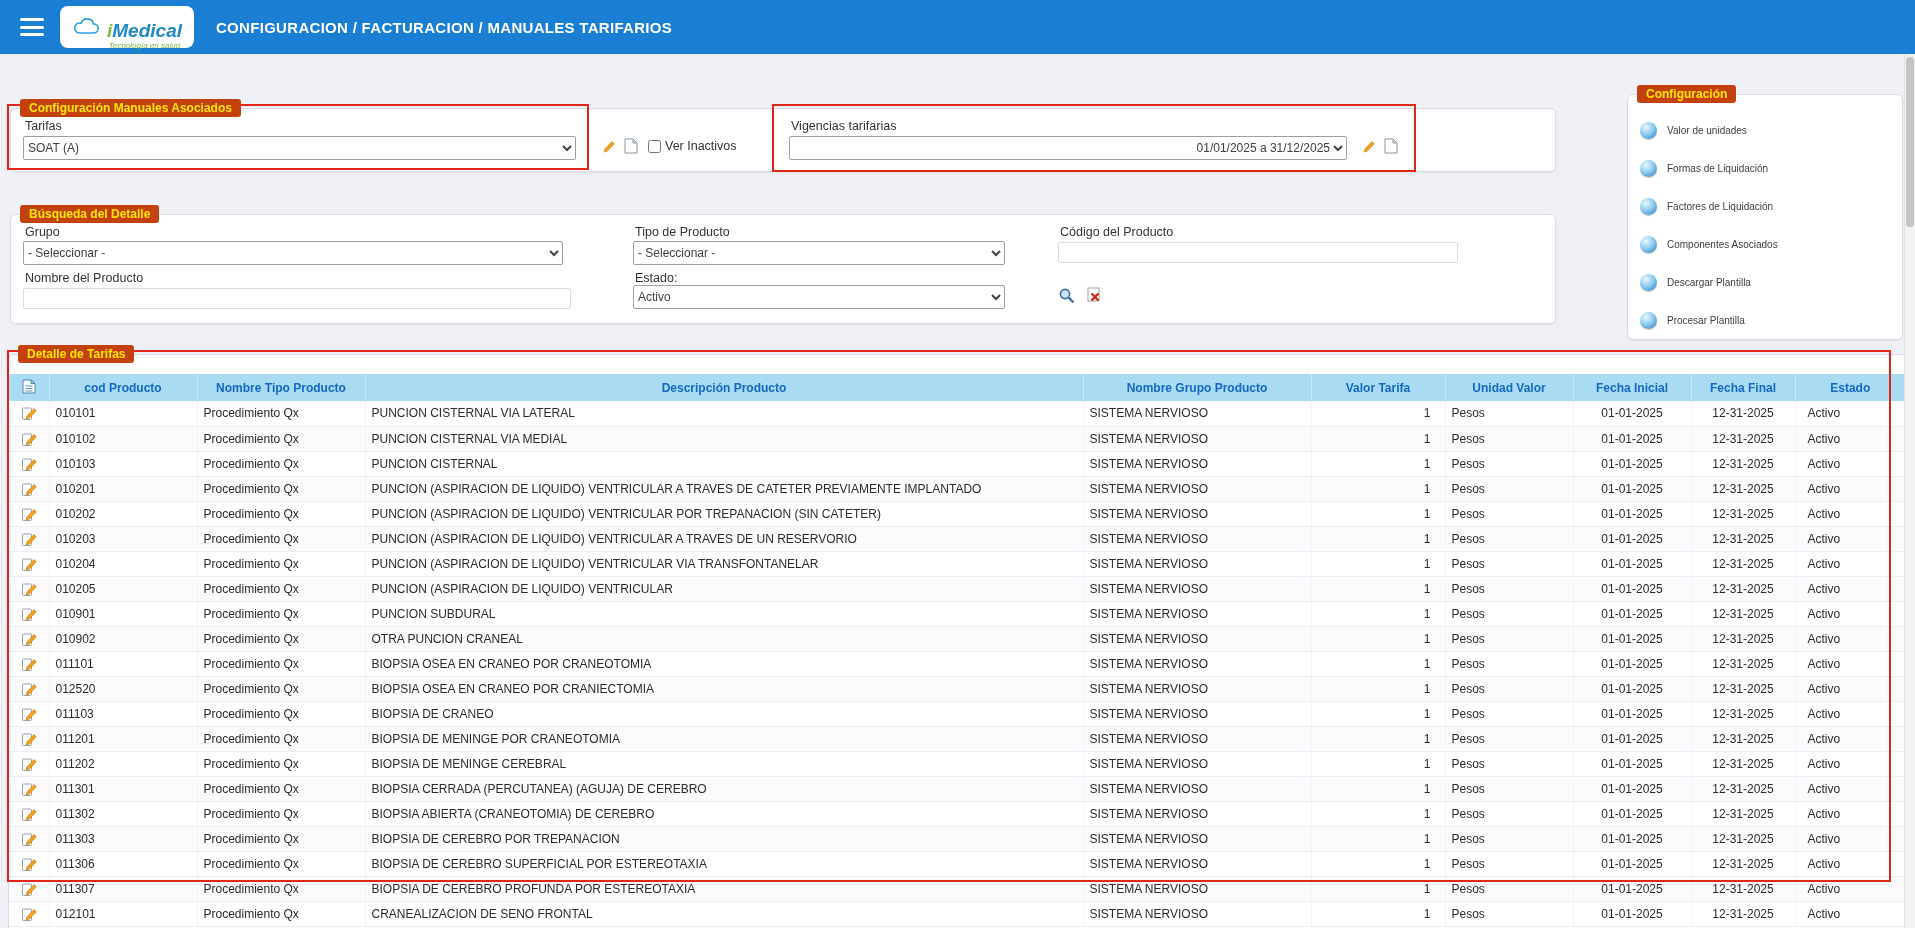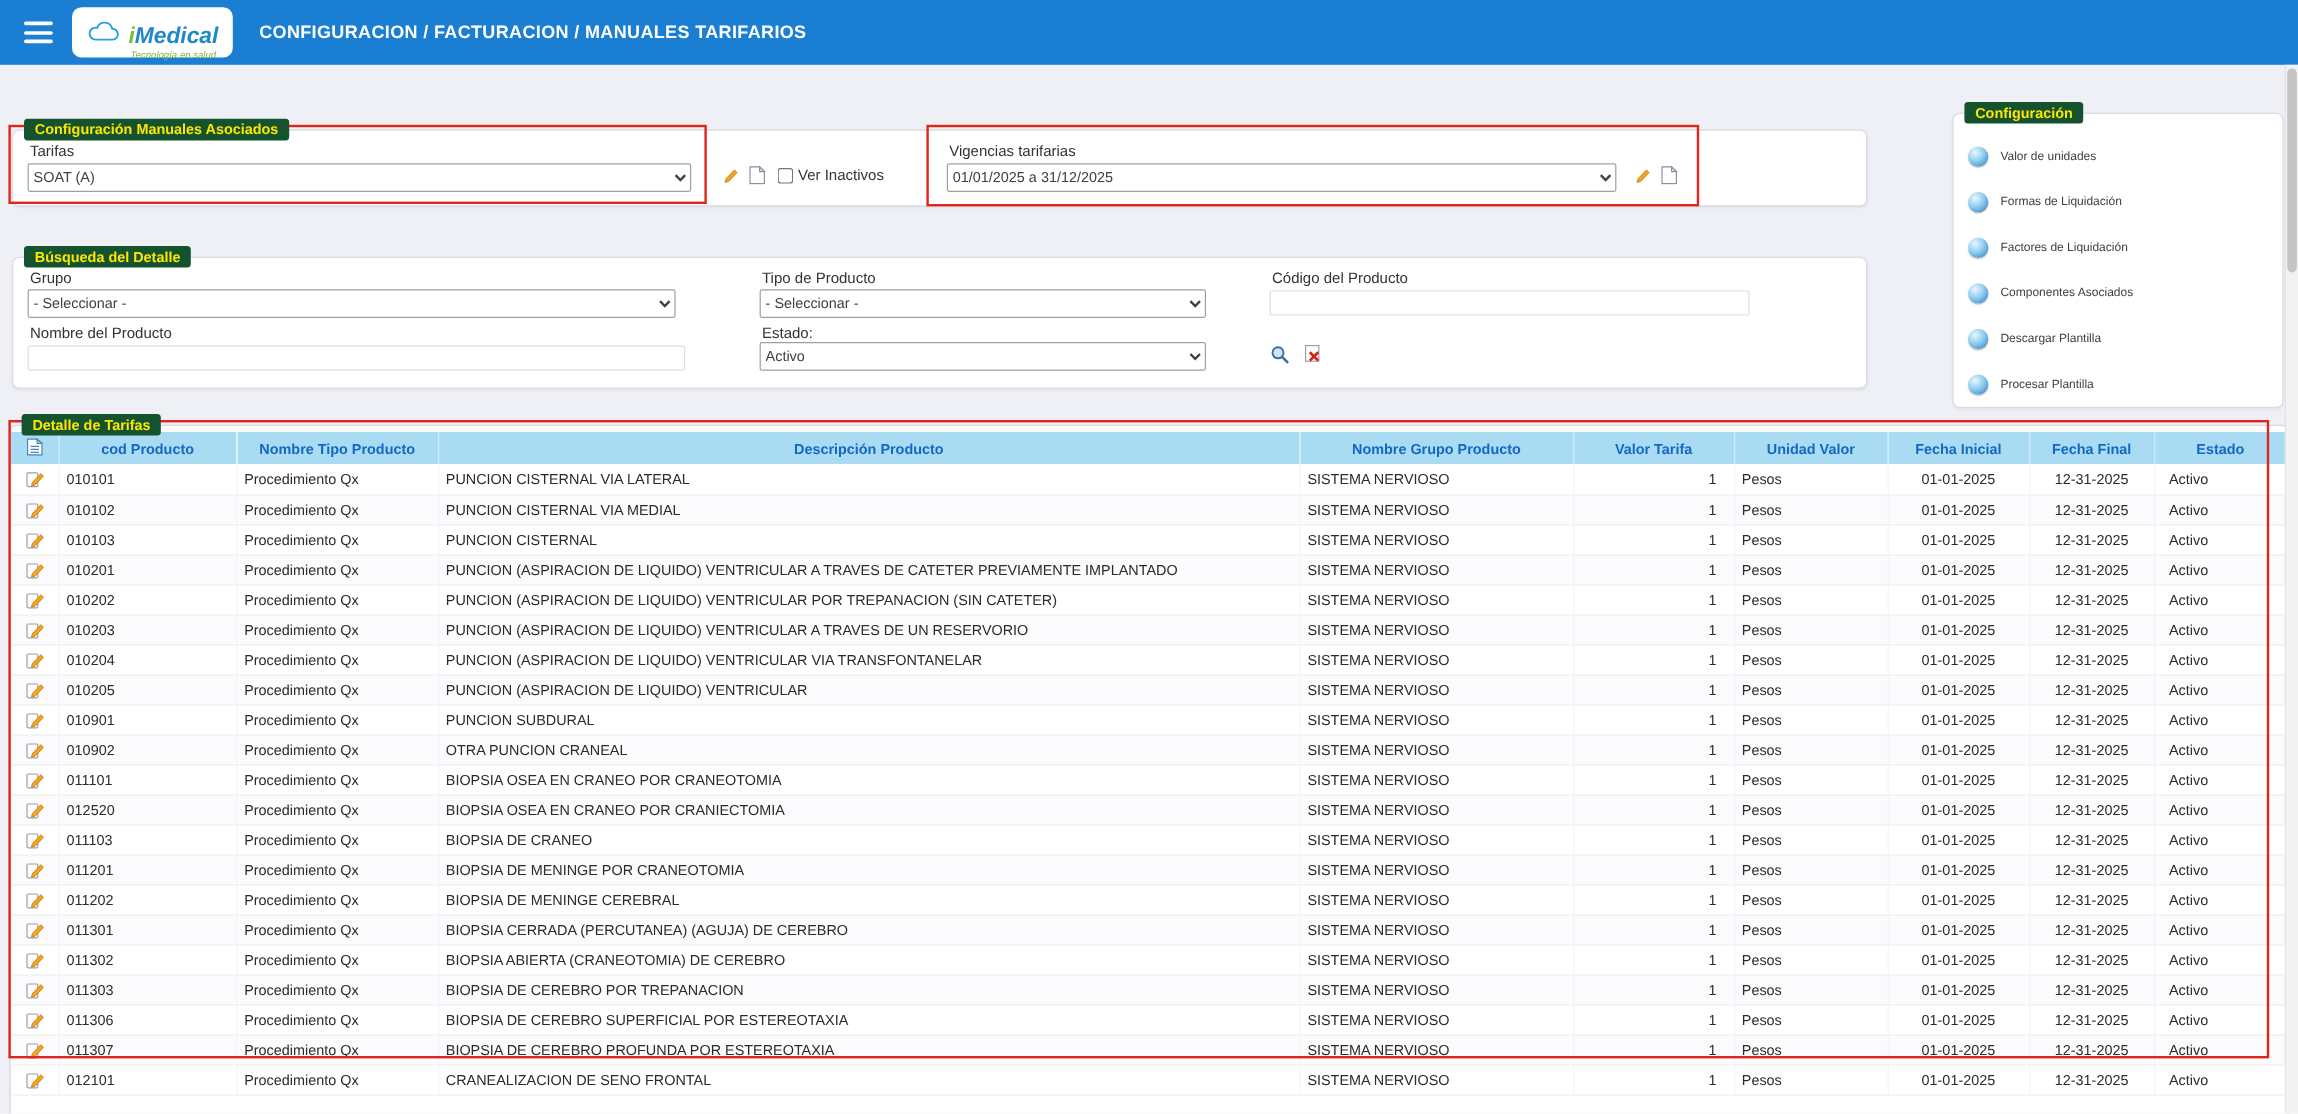--- a/index.html
+++ b/index.html
@@ -14,41 +14,41 @@
   .logo-texts { display:flex; flex-direction:column; align-items:center; }
   .logo-name { font-size:19px; font-weight:bold; font-style:italic; color:#1e88c9; line-height:20px;margin-top:16px; }
   .logo-name::first-letter { color:#7cb93e; }
   .logo-tagline { font-size:8px; font-style:italic; color:#7cb93e; }
   .breadcrumb { color:#fff; font-weight:bold; font-size:15px; letter-spacing:.3px; margin-left:6px; }
 
   main { position:relative; height:874px; }
 
   
   .panel { position:absolute; background:#fff; border:1px solid #d9dce6; border-radius:6px; box-shadow:0 1px 2px rgba(0,0,0,.05); }
-  .badge { position:absolute; top:-10px; left:9px; background:#14532d; color:#ffe600; font-size:12px; font-weight:bold; padding:2px 9px; border-radius:3px; z-index:7; white-space:nowrap; }
+  .badge { position:absolute; top:-10px; left:9px; background:#c2410c; color:#ffe600; font-size:12px; font-weight:bold; padding:2px 9px; border-radius:3px; z-index:7; white-space:nowrap; }
 
   .config-panel { left:10px; top:54px; width:1546px; height:64px; }
   .search-panel { left:10px; top:160px; width:1546px; height:110px; }
   .sidebar      { left:1627px; top:40px; width:276px; height:246px; }
   .table-panel  { left:8px; top:300px; width:1899px; height:640px; }
 
   .flabel { position:absolute; font-size:12.5px; color:#333; }
   select { position:absolute; height:24px; font-size:12px; font-family:"Liberation Sans",sans-serif; color:#404040; background:#fff; border:1px solid #9aa0ab; border-radius:2px; }
   input[type="text"] { position:absolute; height:21px; font-size:12px; font-family:"Liberation Sans",sans-serif; border:1px solid #dcdde4; border-radius:2px; padding:0 5px; }
   .icon-btn { position:absolute; cursor:pointer; display:inline-flex; }
   .chk { position:absolute; display:flex; align-items:center; gap:4px; font-size:12.5px; color:#333; }
 
   
   .tarifas-label { left:14px; top:10px; }
   .tarifas-select { left:12px; top:27px; width:553px; }
   .ic-edit-tarifa { left:588px; top:29px; }
   .ic-new-tarifa  { left:613px; top:29px; }
   .chk-inactivos  { left:637px; top:30px; }
   .vigencias-label { left:780px; top:10px; }
-  .vigencias-select { left:778px; top:27px; width:558px; }
+  .vigencias-select { left:778px; top:27px; width:558px;text-align:right; }
   .ic-edit-vig { left:1348px; top:29px; }
   .ic-new-vig  { left:1373px; top:29px; }
 
   
   .grupo-label { left:14px; top:10px; }
   .grupo-select { left:12px; top:26px; width:540px; }
   .tipo-label { left:624px; top:10px; }
   .tipo-select { left:622px; top:26px; width:372px; }
   .codigo-label { left:1049px; top:10px; }
   .codigo-input { left:1047px; top:27px; width:400px; }
@@ -61,21 +61,21 @@
 
   
   .side-list { list-style:none; padding:16px 12px 6px 12px; }
   .side-item { display:flex; align-items:center; gap:10px; height:38px; cursor:pointer; }
   .sphere { width:17px; height:17px; border-radius:50%; flex:0 0 17px;
             background:radial-gradient(circle at 35% 30%, #eaf7ff 0%, #8ecdf0 45%, #2877b8 100%);
             box-shadow:0 1px 1px rgba(0,0,0,.25); }
   .side-label { font-size:10px; color:#404040; }
 
   
-  .tariff-table { width:100%; border-collapse:collapse; table-layout:fixed; margin-top:5px; }
+  .tariff-table { width:100%; border-collapse:collapse; table-layout:fixed; margin-top:19px; }
   .tariff-table thead th { background:#a9dcf2; color:#1467c4; font-size:12px; font-weight:bold; height:27px; text-align:center; border-right:1px solid #c9eaf8; overflow:hidden; white-space:nowrap; }
   .tariff-table tbody td { font-size:12px; color:#2b2b2b; height:25px; padding:0 6px; border-bottom:1px solid #ededf2; border-right:1px solid #f4f4f8; white-space:nowrap; overflow:hidden; background:#fff; }
   .tariff-table tbody tr:nth-child(even) td { background:#fbfbfd; }
   .td-icon, .th-icon { text-align:center; padding:0 !important; }
   .td-cod { text-align:left; padding-right:22px !important; }
   .td-valor { text-align:right; padding-right:14px !important; }
   .td-fi, .td-ff { text-align:center; }
   .td-estado { padding-left:12px !important; }
   .edit-wrap { display:inline-flex; cursor:pointer; vertical-align:middle; }
 

